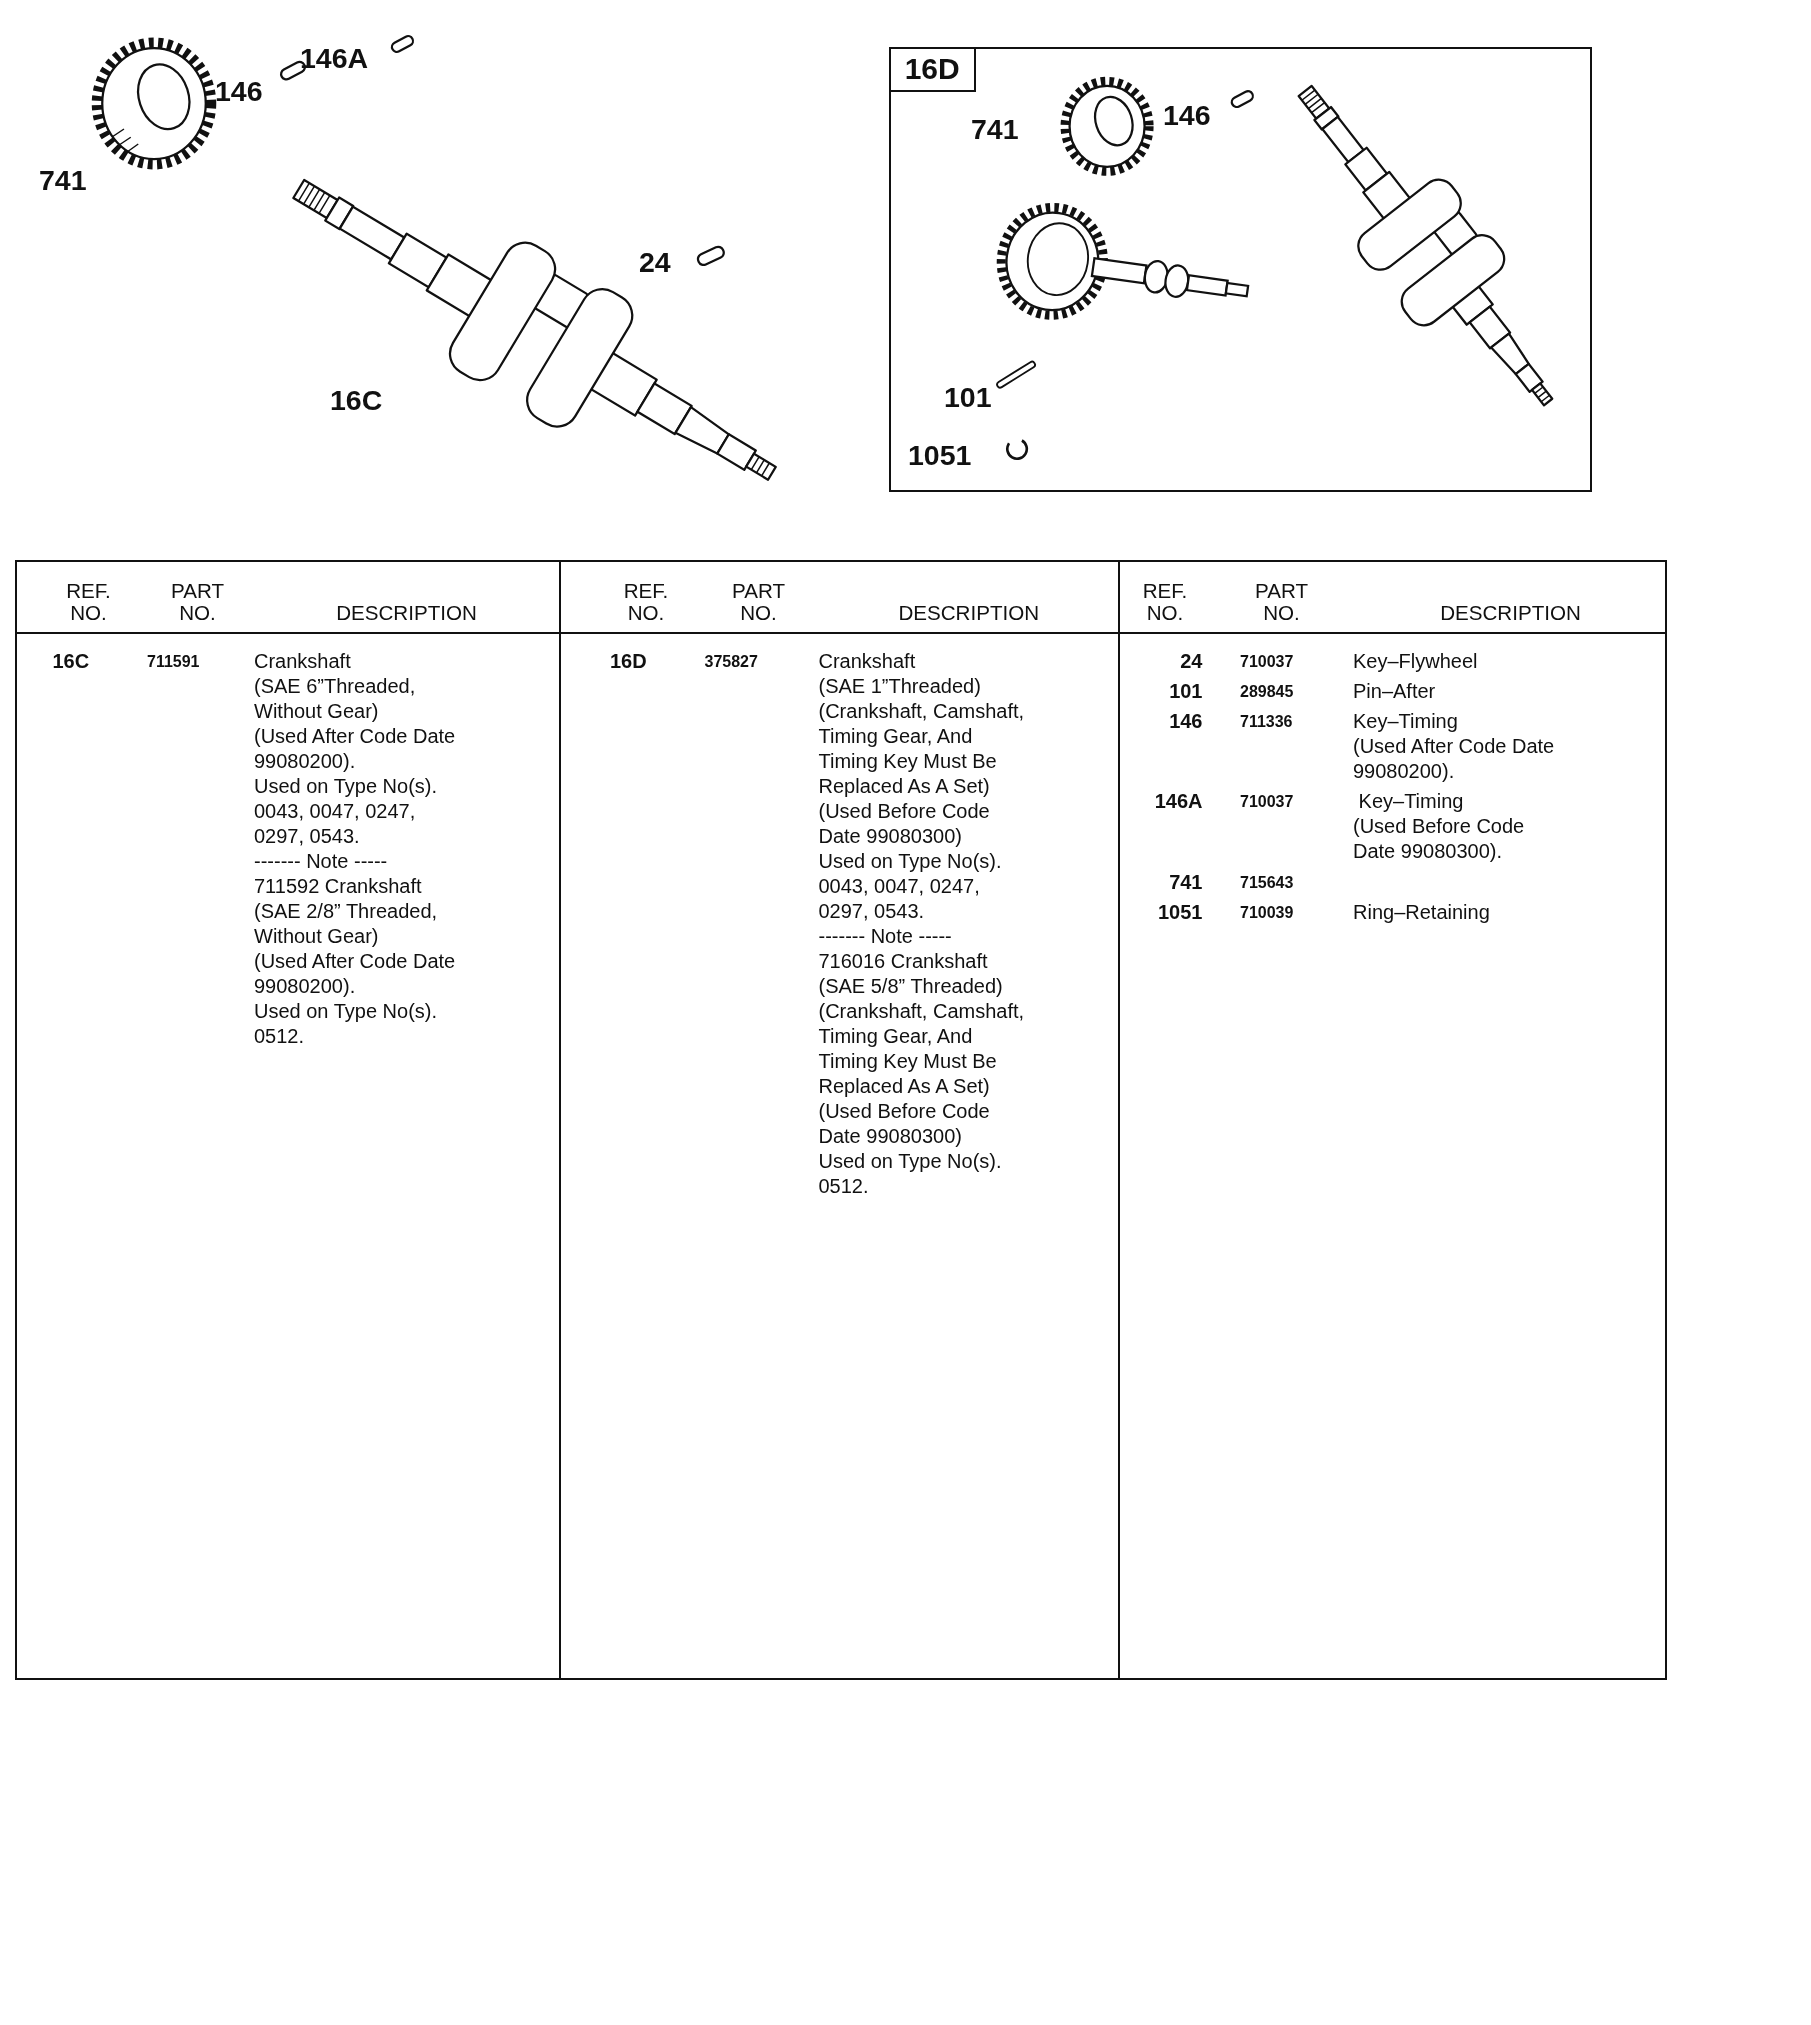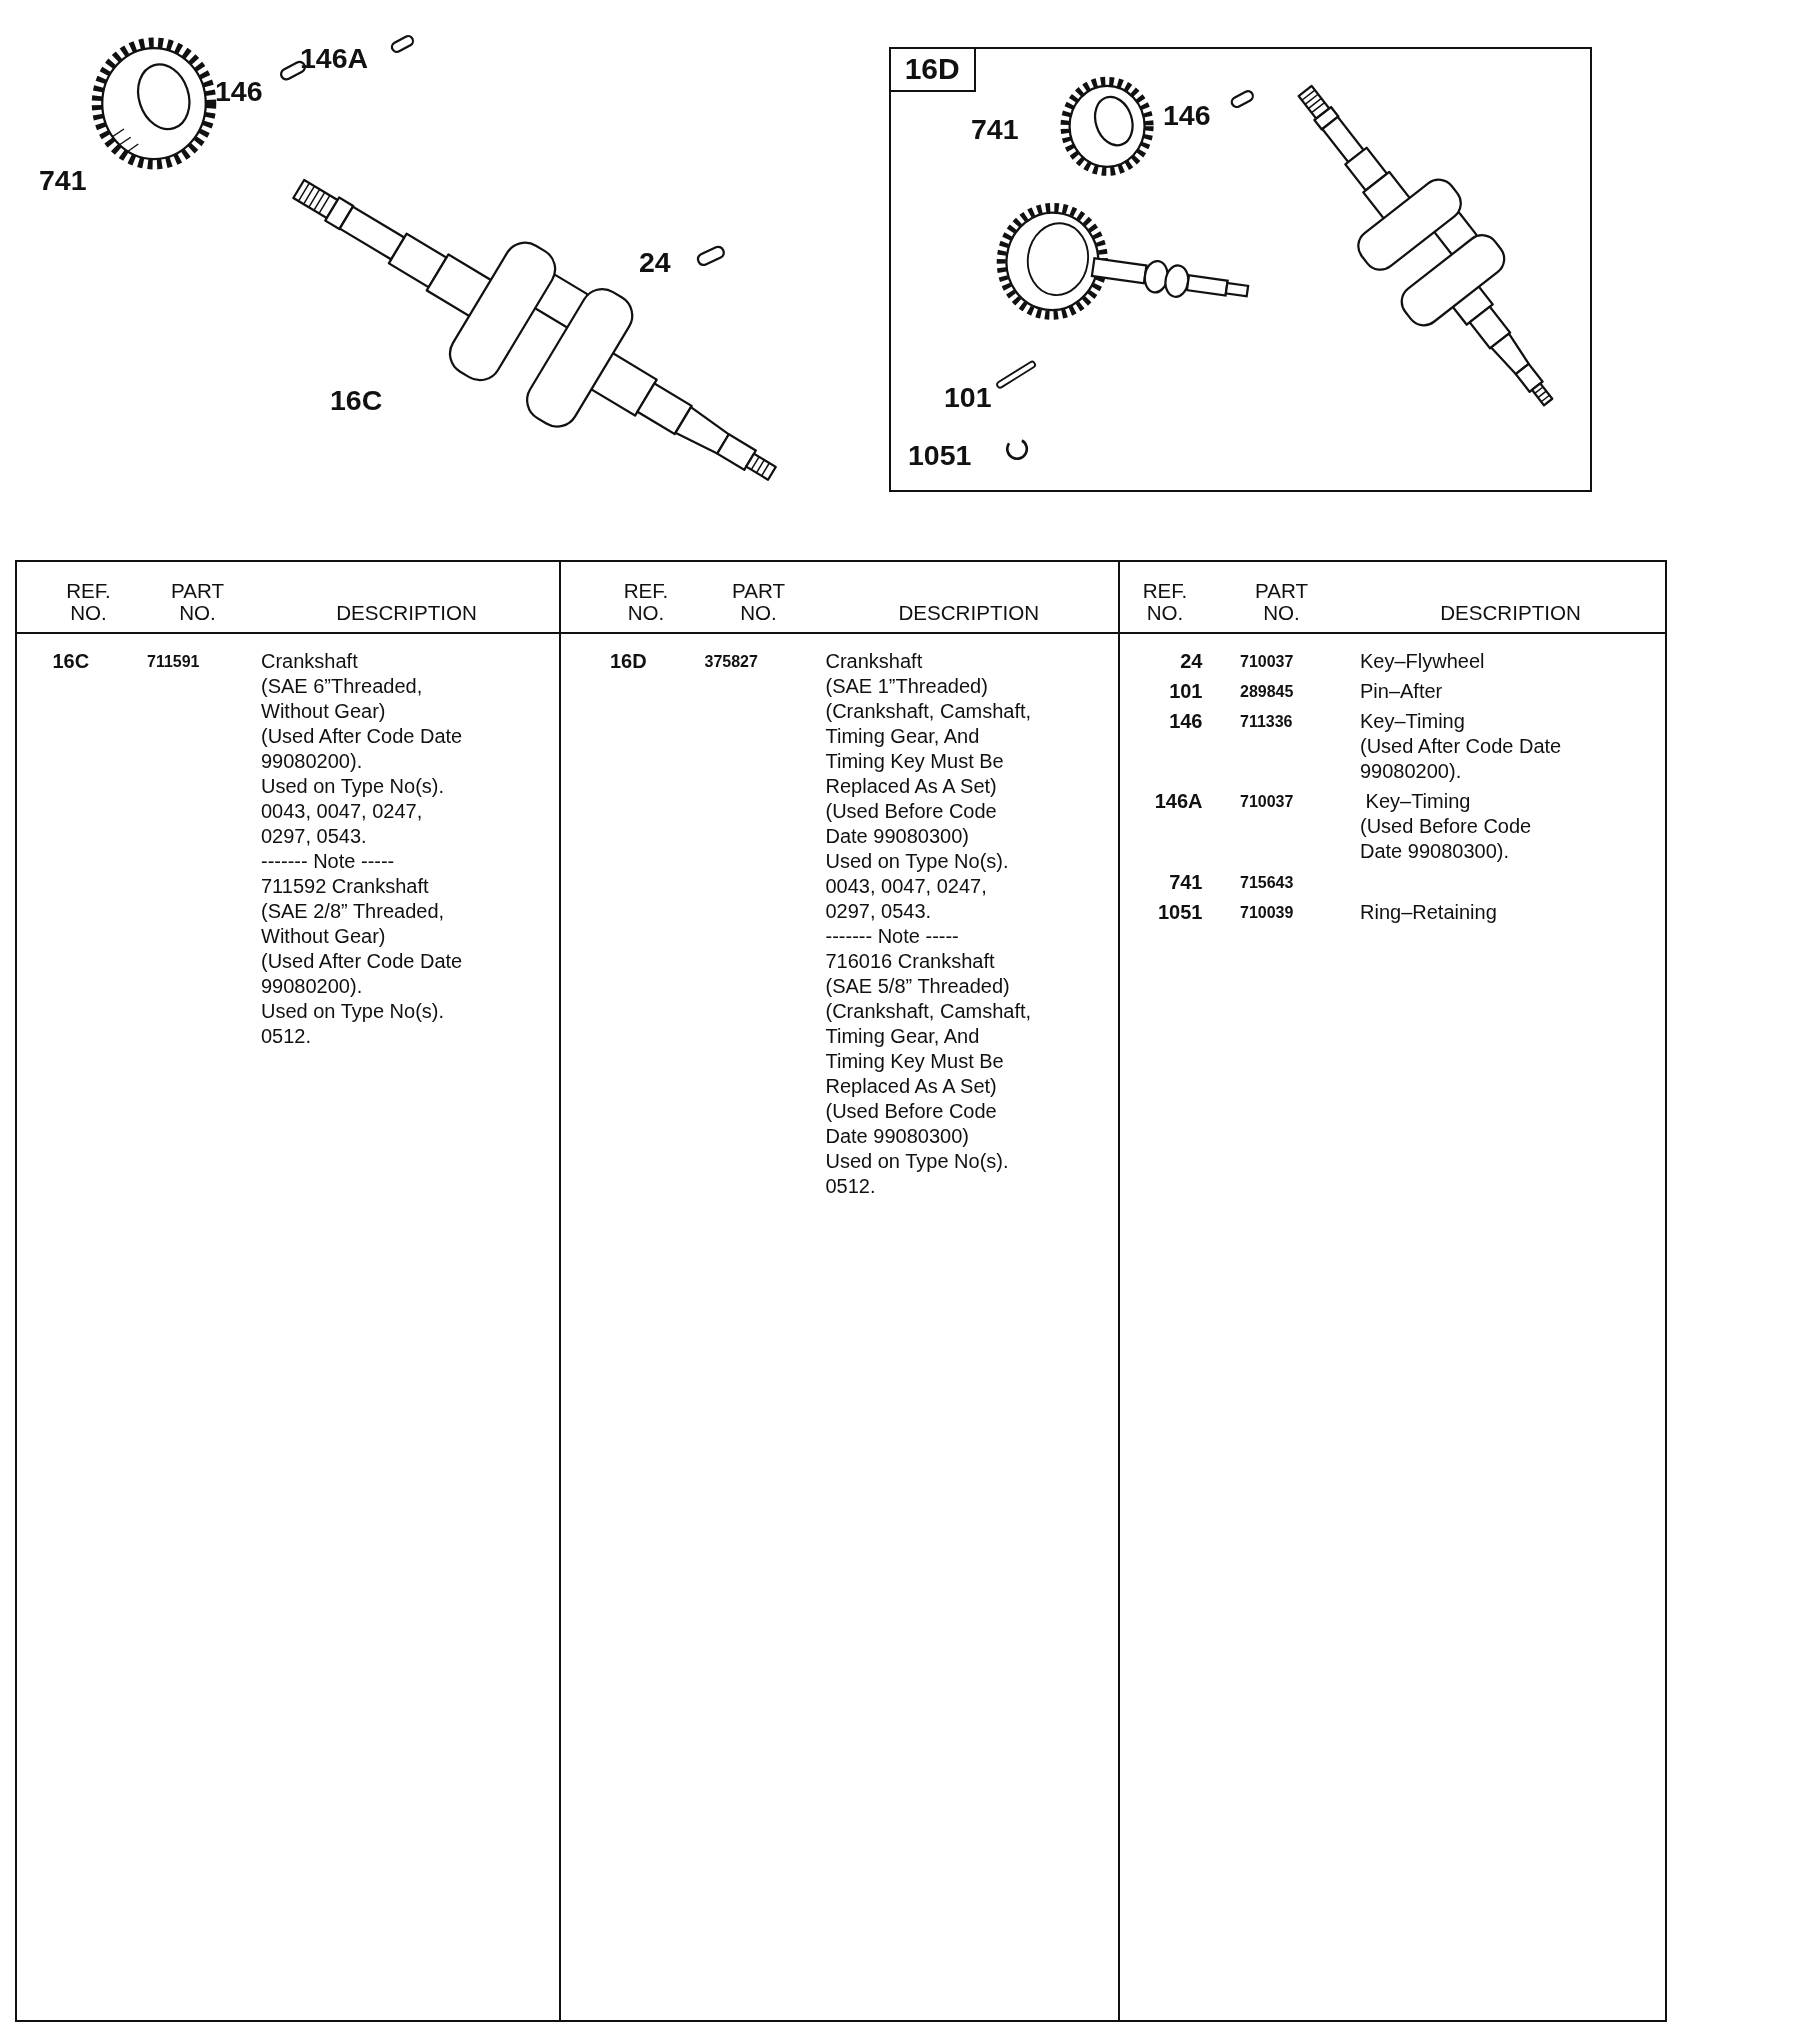--- a/index.html
+++ b/index.html
@@ -9,21 +9,21 @@
 
   
   .dsvg { position:absolute; left:0; top:0; }
   .dlabel { position:absolute; font-weight:bold; font-size:28.5px; color:#111; white-space:nowrap; }
   .right-box { position:absolute; left:889px; top:47px; width:703px; height:445px; border:2.3px solid #111; background:#fff; }
   .right-box svg { position:absolute; left:0; top:0; }
   .box-tag { position:absolute; left:-2.3px; top:-2.3px; width:87px; height:45px; border:2.3px solid #111; background:#fff;
              display:flex; align-items:center; justify-content:center; font-weight:bold; font-size:30px; }
 
   
-  .parts-table { position:absolute; left:15px; top:560px; width:1652px; height:1462px; border:2.3px solid #111; background:#fff; }
+  .parts-table { position:absolute; left:15px; top:560px; width:1652px; height:1120px; border:2.3px solid #111; background:#fff; }
   .pt-hline { position:absolute; left:0; right:0; top:70px; height:2.3px; background:#111; }
   .pt-vline { position:absolute; top:0; bottom:0; width:2.3px; background:#111; }
   .v1 { left:542px; } .v2 { left:1101px; }
 
   .col-group { position:absolute; top:0; bottom:0; }
   .g1 { left:0; width:542px;  --cref:105px; --cpart:113px; padding-left:19px; }
   .g2 { left:545px; width:557px; --cref:105px; --cpart:120px; padding-left:31.5px; }
   .g3 { left:1103px; width:548px; --cref:90px; --cpart:143px; padding-left:0; }
 
   .col-head, .entry { display:grid; grid-template-columns: var(--cref) var(--cpart) 1fr; }
@@ -31,21 +31,21 @@
   .col-head .hc { display:flex; flex-direction:column; justify-content:flex-end; align-items:center;
                   padding-bottom:7.5px; font-size:20.6px; line-height:22.5px; }
   .col-body { padding-top:16.5px; }
   .entry + .entry { margin-top:5.3px; }
 
   .cell-ref { font-weight:bold; font-size:20px; line-height:25px; padding-left:16.5px; }
   .g3 .cell-ref { text-align:right; padding-left:0; padding-right:7.5px; }
   .cell-part { font-weight:bold; font-size:16px; line-height:25px; padding-left:6px; }
   .g3 .cell-part { padding-left:30px; }
   .cell-desc { font-size:20px; line-height:25px; padding-right:4.5px; }
-  .desc-line { white-space:pre-wrap;margin-left:7px; }
+  .desc-line { white-space:pre-wrap; }
   .desc-line .b, .b { font-weight:normal; }
 </style>
 </head>
 <body>
 
 <div class="page">
 
   <svg class="dsvg" width="863" height="525" viewBox="0 0 1150 700">
 
     <g>

